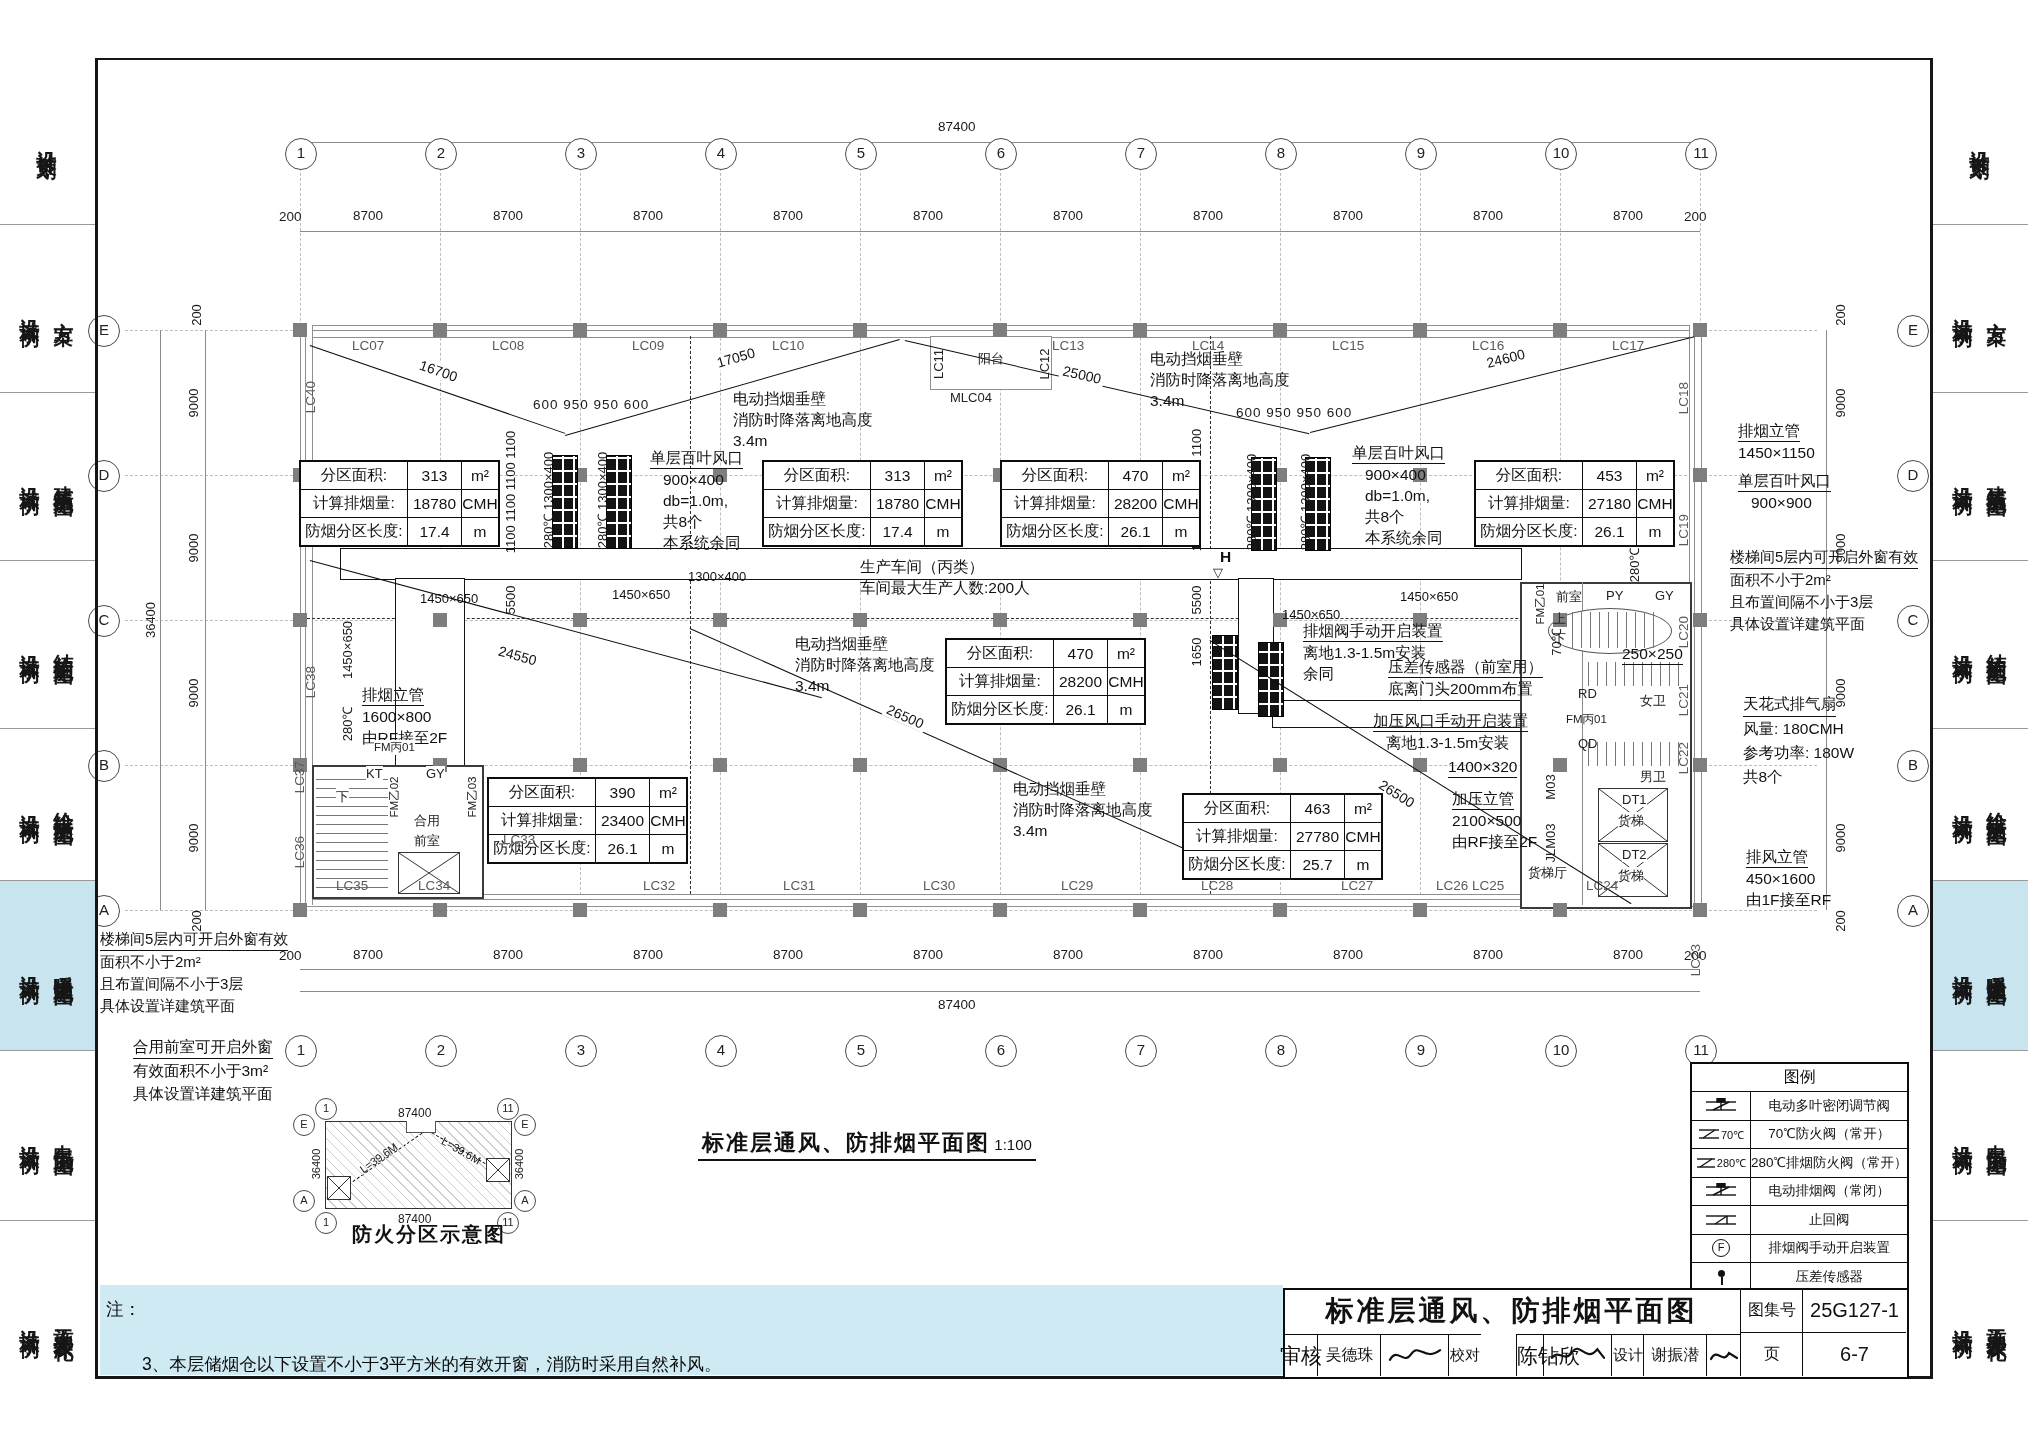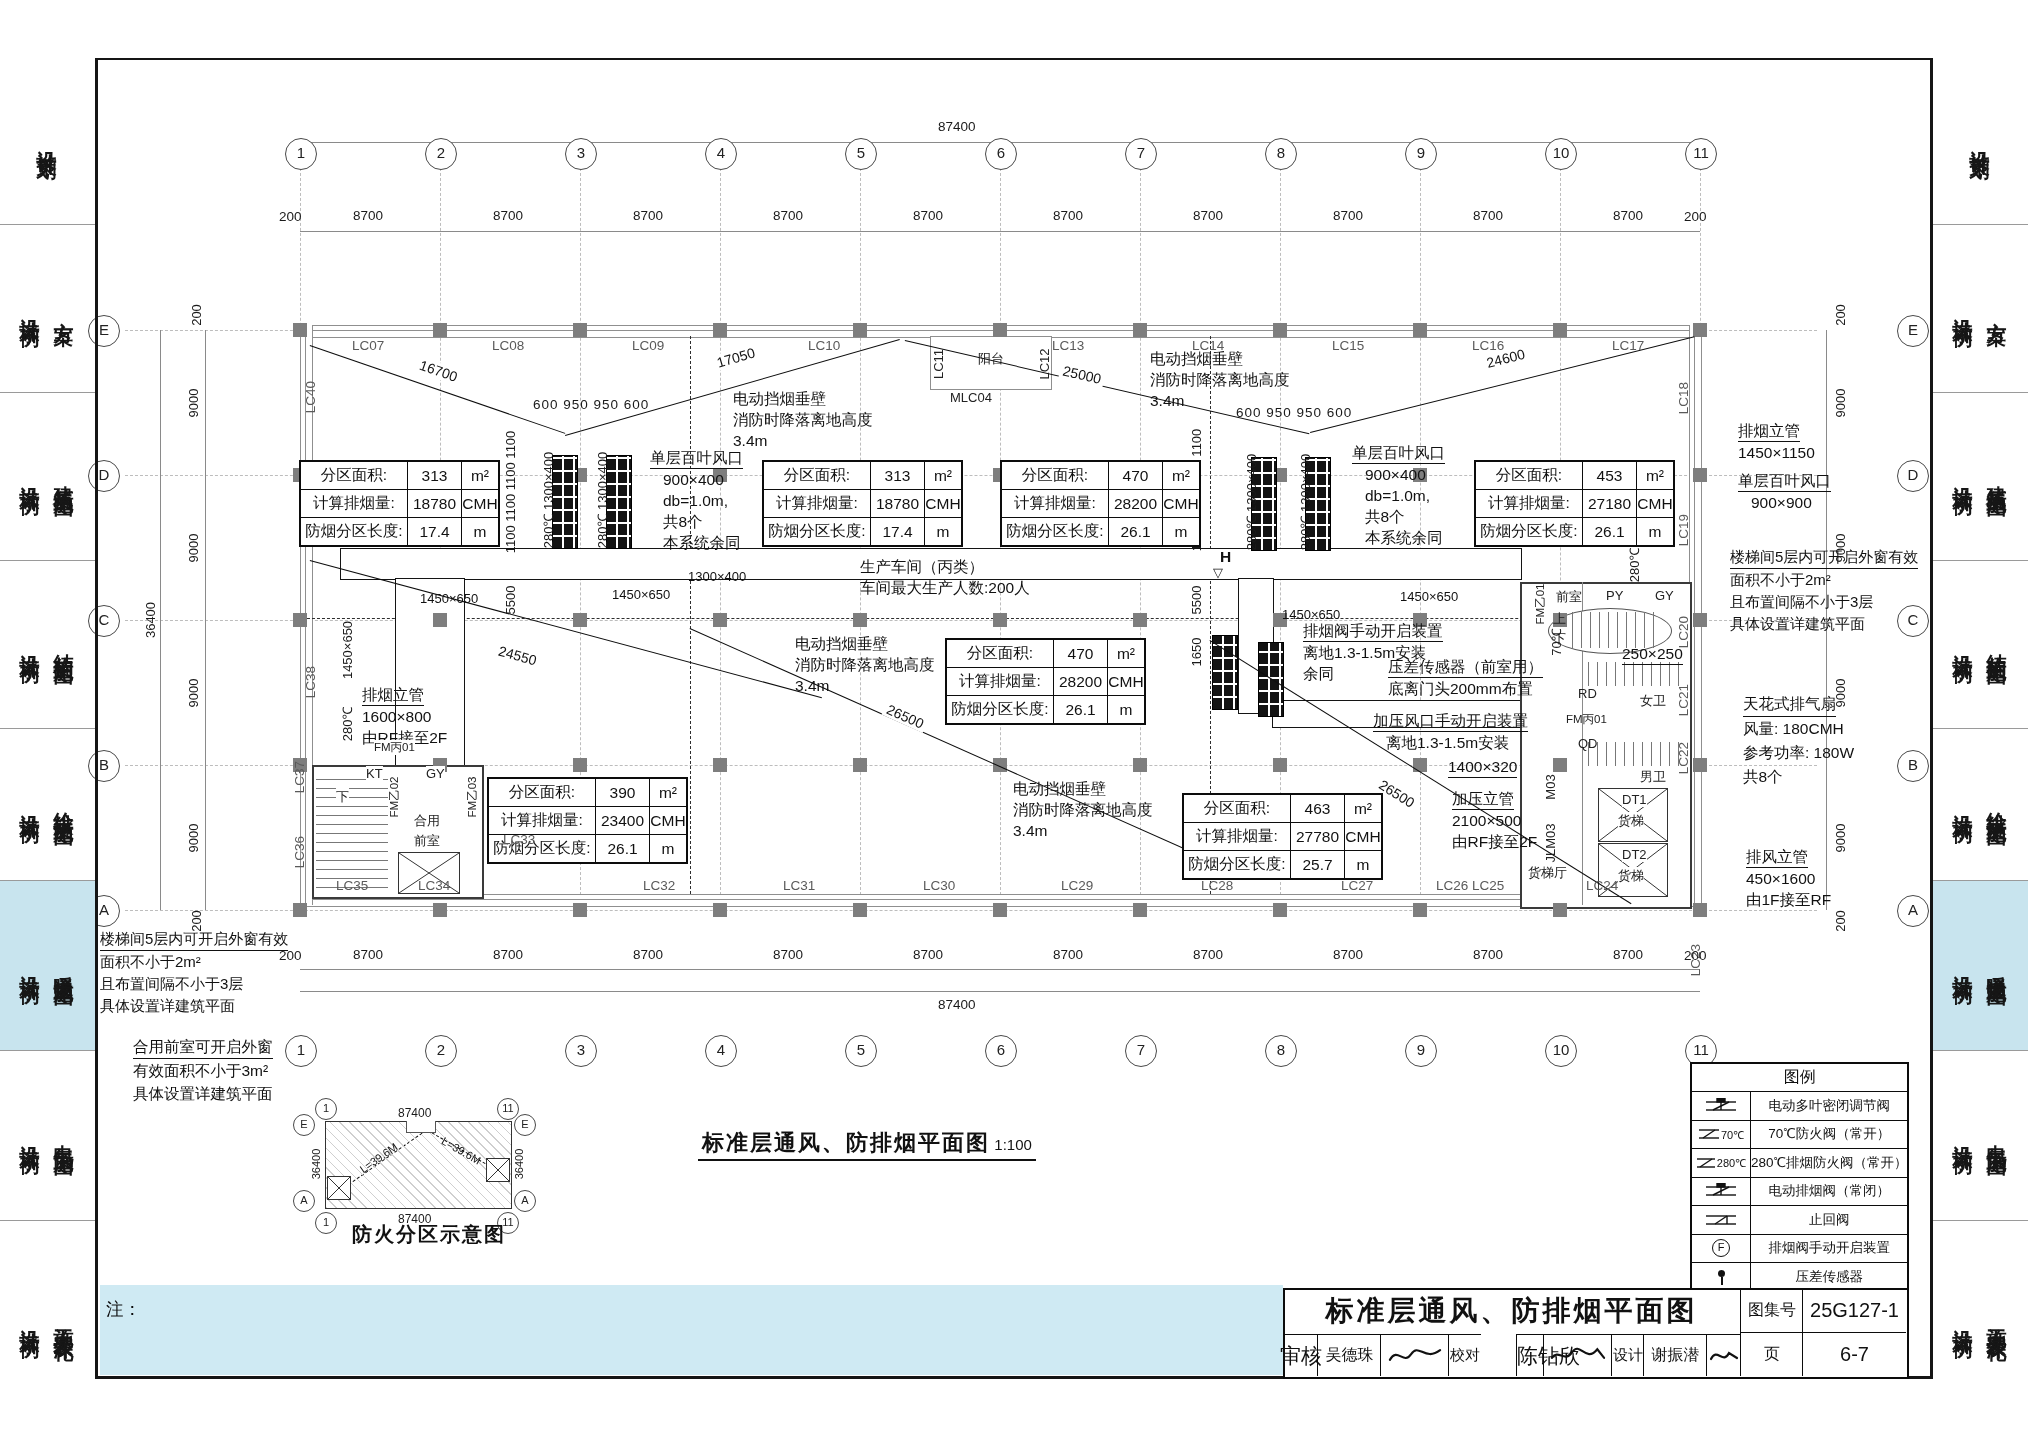--- a/index.html
+++ b/index.html
@@ -403,21 +403,21 @@
     </div>
   <div class="ann" style="left:133px;top:1035px;line-height:23px">
     <div><span class="u">合用前室可开启外窗</span></div>
     <div>有效面积不小于3m²</div>
     <div>具体设置详建筑平面</div>
     </div>
 
   <div class="wlab" style="left:352px;top:338px">LC07</div>
   <div class="wlab" style="left:492px;top:338px">LC08</div>
   <div class="wlab" style="left:632px;top:338px">LC09</div>
-  <div class="wlab" style="left:808px;top:338px">LC10</div>
+  <div class="wlab" style="left:772px;top:338px">LC10</div>
   <div class="wlab" style="left:1052px;top:338px">LC13</div>
   <div class="wlab" style="left:1192px;top:338px">LC14</div>
   <div class="wlab" style="left:1332px;top:338px">LC15</div>
   <div class="wlab" style="left:1472px;top:338px">LC16</div>
   <div class="wlab" style="left:1612px;top:338px">LC17</div>
   <div class="wlab r" style="left:1683px;top:398px">LC18</div>
   <div class="wlab r" style="left:1683px;top:530px">LC19</div>
   <div class="wlab r" style="left:1683px;top:632px">LC20</div>
   <div class="wlab r" style="left:1683px;top:700px">LC21</div>
   <div class="wlab r" style="left:1683px;top:758px">LC22</div>
@@ -525,20 +525,21 @@
   <div class="vd" style="left:519px;top:1164px;font-size:11px">36400</div>
   <div class="t" style="left:352px;top:1224px;font-size:20px;font-weight:bold;letter-spacing:2px">防火分区示意图</div>
 
   <div class="t" style="left:698px;top:1132px;border-bottom:2px solid #111;padding:0 4px 4px 4px">
     <span class="bigtitle">标准层通风、防排烟平面图</span>
     <span style="font-size:15px">1:100</span>
   </div>
 
   <div id="notes">
     <span class="nl" style="left:6px;top:12px">注：</span>
+    <span class="nl" style="left:42px;top:67px">3、本层储烟仓以下设置不小于3平方米的有效开窗，消防时采用自然补风。</span>
   </div>
 
   <div id="legend">
     <div class="hd">图例</div>
     <div class="sym">
         <svg width="34" height="16">
           <line x1="2" y1="4" x2="32" y2="4"></line>
           <line x1="2" y1="12" x2="32" y2="12"></line>
           <line x1="17" y1="4" x2="17" y2="12"></line>
           <rect x="13" y="0" width="8" height="4" fill="#111"></rect>

